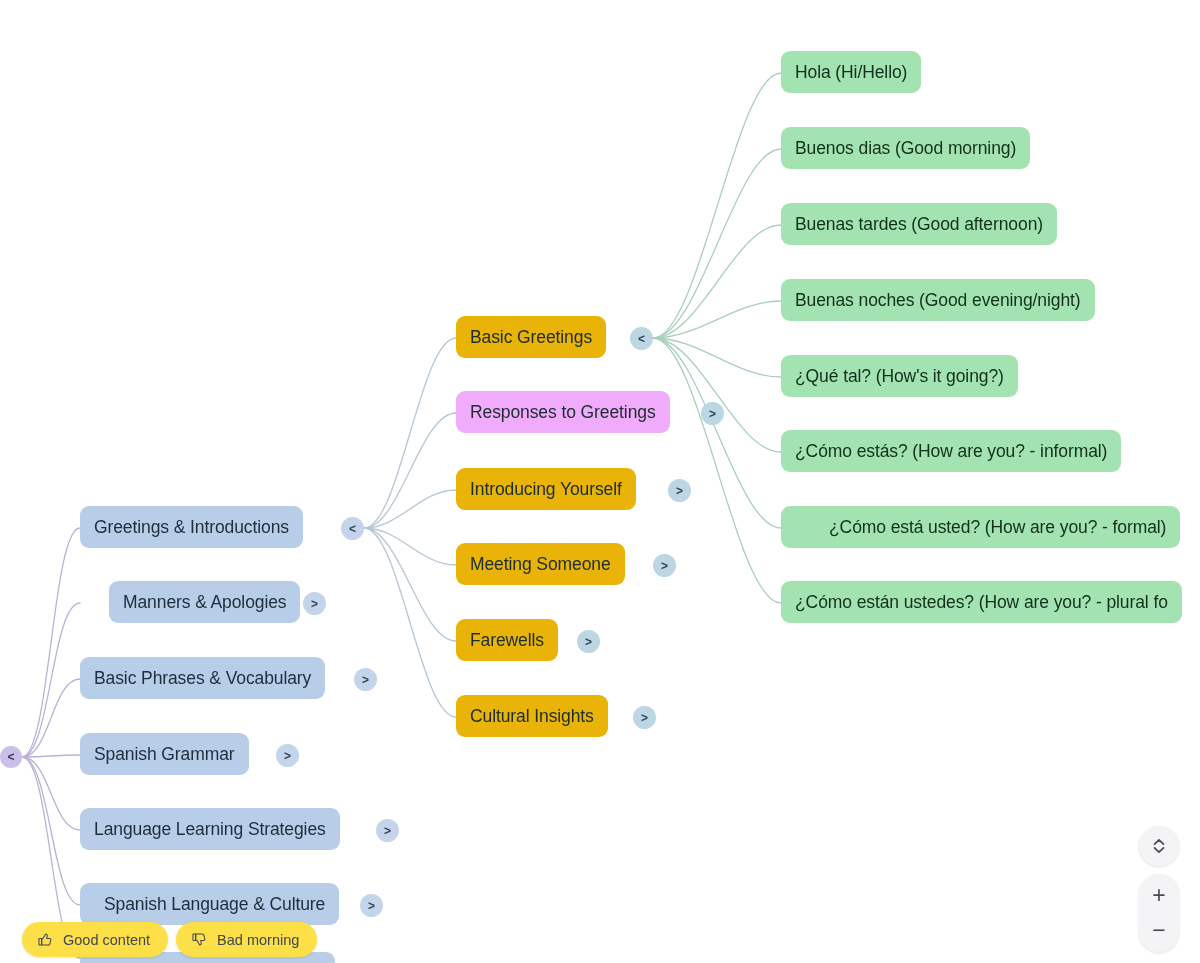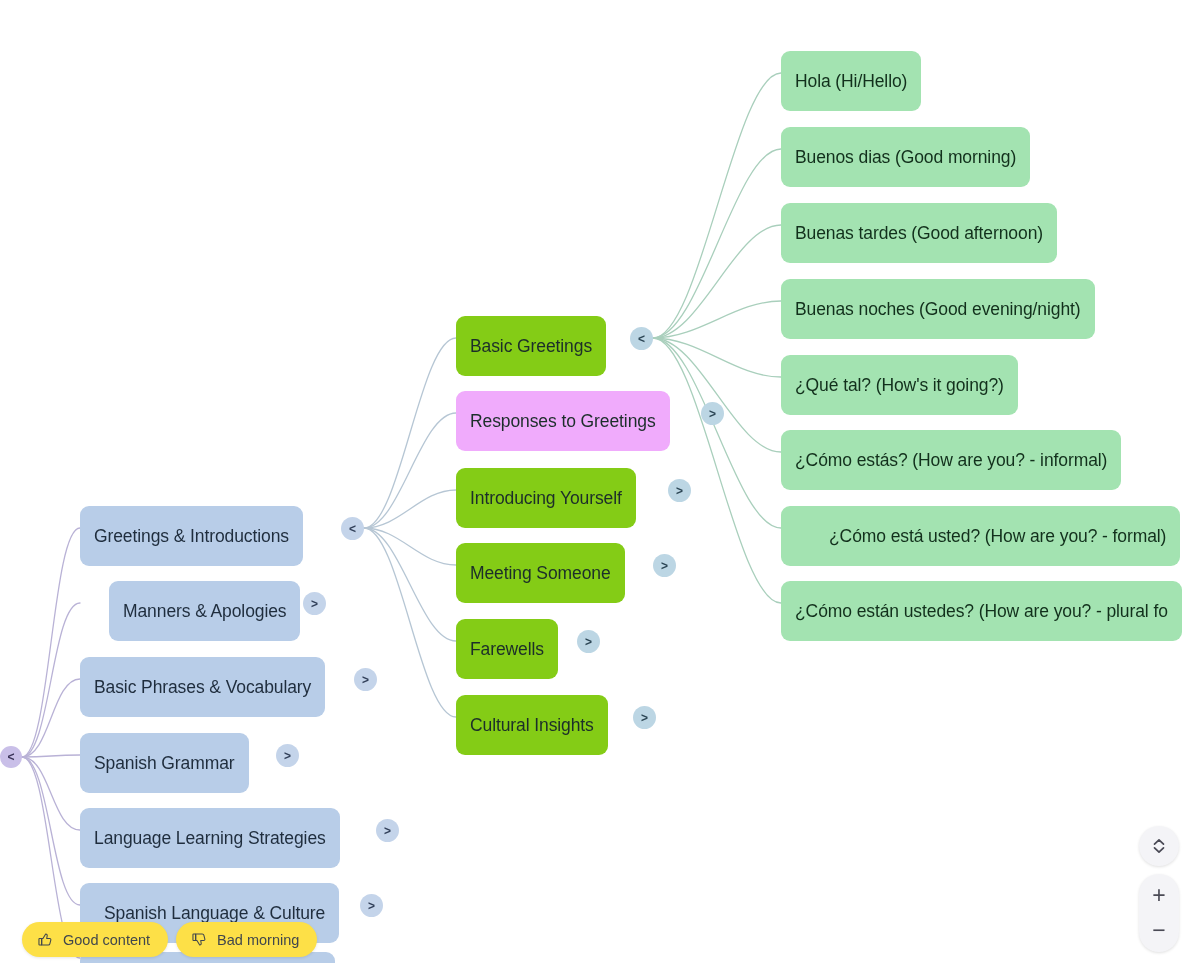--- a/index.html
+++ b/index.html
@@ -22,33 +22,33 @@
     left: 0; top: 0;
     width: 1200px; height: 963px;
     pointer-events: none;
   }
   .node {
     position: absolute;
     display: flex;
     align-items: center;
     border-radius: 9px;
     padding: 0 14px;
-    height: 60px;
+    height: 42px;
     white-space: nowrap;
     font-size: 17.5px;
     letter-spacing: -0.1px;
     color: #1f2a30;
     user-select: none;
   }
   .node.lvl1 {
     background: #b8cde8;
     color: #1f2d3d;
   }
   .node.lvl2 {
-    background: #84cc16;
+    background: #eab308;
     color: #1c2e2a;
   }
   .node.lvl2.active {
     background: #f0abfc;
   }
   .node.lvl3 {
     background: #a3e3b1;
     color: #12301c;
   }
   .toggle {

